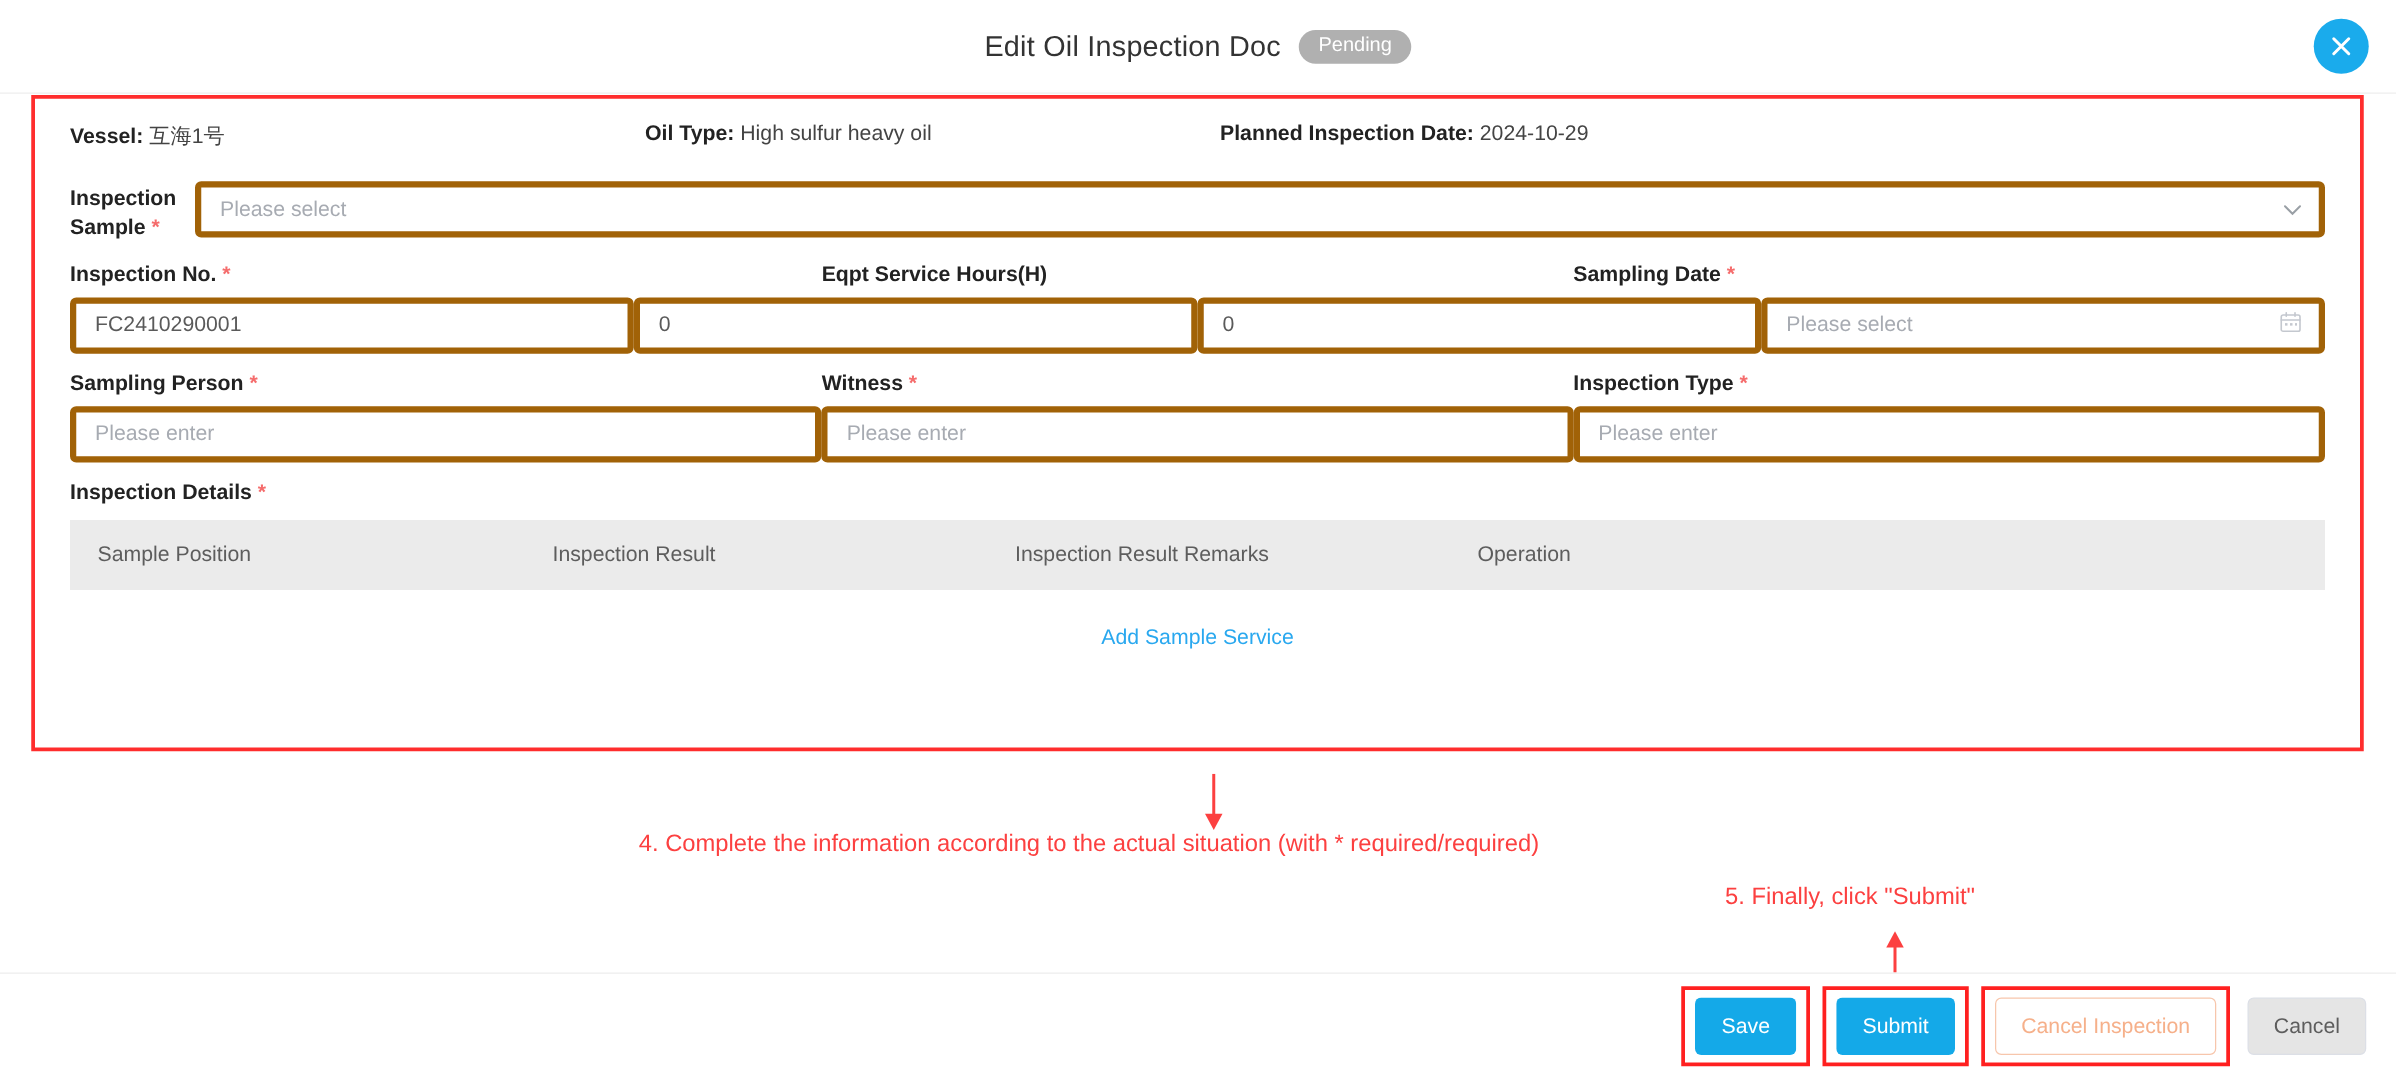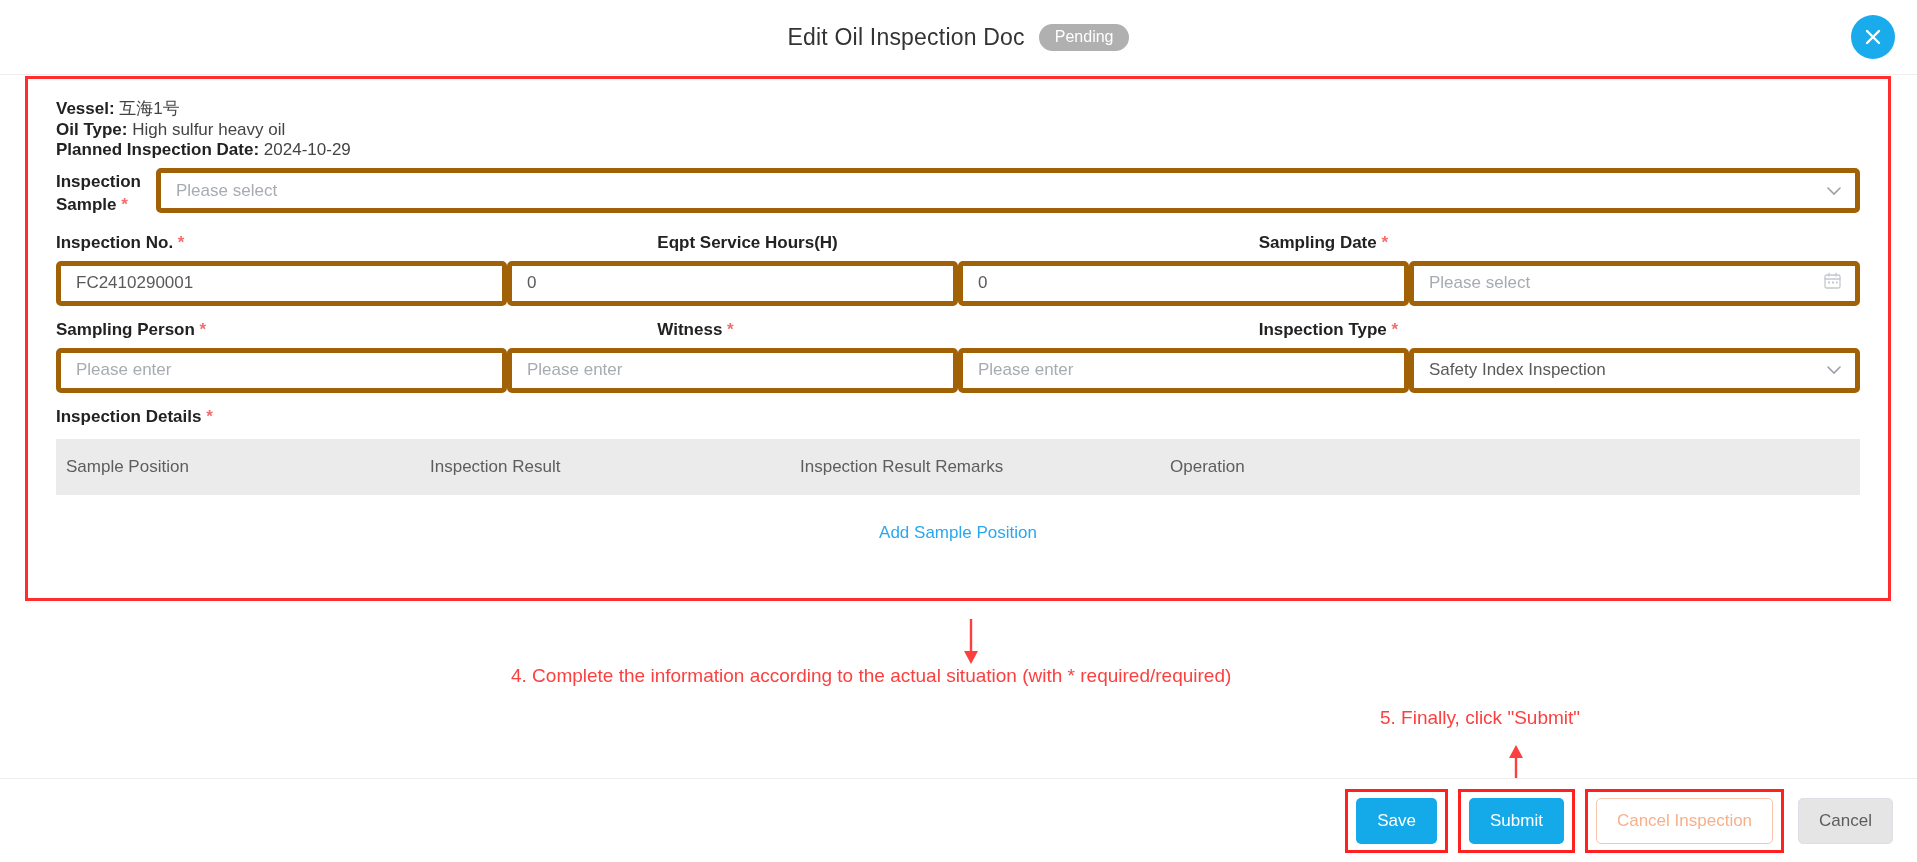--- a/index.html
+++ b/index.html
@@ -35,21 +35,21 @@
   
   .form-highlight{
     position:absolute; left:25px; top:76px;
     width:1866px; height:525px;
     border:3px solid #ff2d2d;
     background:#ffffff;
   }
   .form-inner{ padding:18px 28px 0 28px; }
 
   
-  .info-row{ display:flex; margin-bottom:8px;flex-direction:column; }
+  .info-row{ display:flex; margin-bottom:25px; }
   .info-cell{ font-size:17px; color:#444; }
   .info-cell b{ color:#222; font-weight:bold; }
   .c1{ width:460px; }
   .c2{ width:460px; }
   .c3{ width:460px; }
   .c4{ flex:1; }
 
   
   .sample-row{ display:flex; align-items:flex-start; margin-bottom:16px; }
   .sample-label{
@@ -75,21 +75,21 @@
   .fl{
     font-size:17px; font-weight:bold; color:#222;
     margin-bottom:8px; display:block;
   }
   .fields-block{ margin-bottom:14px; }
 
   
   .details-title{ font-size:17px; font-weight:bold; color:#222; margin:10px 0 12px; }
   .tbl-head{
     background:#ebebeb; height:56px; display:flex; align-items:center;
-    padding:0 0 0 4px;
+    padding:0 0 0 16px;
   }
   .th{ font-size:17px; color:#5d5d5d; }
   .th1{ width:370px; padding-left:6px;}
   .th2{ width:370px; }
   .th3{ width:370px; }
   .th4{ flex:1; }
   .add-link{
     text-align:center; color:#29a8ef; font-size:17px;
     padding:28px 0 0; cursor:pointer; display:block;
   }
@@ -259,45 +259,35 @@
         <div class="col">
           <div class="ctrl placeholder-txt">
             <span>Please enter</span>
           </div>
         </div>
         <div class="col">
           <div class="ctrl placeholder-txt">
             <span>Please enter</span>
           </div>
         </div>
-        <div class="col">
-          <div class="ctrl">
-            <span>Safety Index Inspection</span>
-            <span class="chev">
-              <svg width="14" height="9" viewBox="0 0 14 9">
-                  <path d="M1 1 L7 7 L13 1" stroke="#9aa0a6" stroke-width="1.6" fill="none" stroke-linecap="round"></path>
-                </svg>
-            </span>
-          </div>
-        </div>
       </div>
 
       <div class="details-title">
         <span>Inspection Details</span>
         <span class="req">*</span>
       </div>
 
       <div class="tbl-head">
         <div class="th th1">Sample Position</div>
         <div class="th th2">Inspection Result</div>
         <div class="th th3">Inspection Result Remarks</div>
         <div class="th th4">Operation</div>
       </div>
 
-      <a class="add-link">Add Sample Position</a>
+      <a class="add-link">Add Sample Service</a>
     </div>
   </div>
 
   <div class="arrow-down">
     <svg width="22" height="46" viewBox="0 0 22 46">
       <path d="M11 0 V34" stroke="#fc4040" stroke-width="2.4"></path>
       <path d="M4 32 L11 45 L18 32 Z" fill="#fc4040"></path>
     </svg>
   </div>
 

